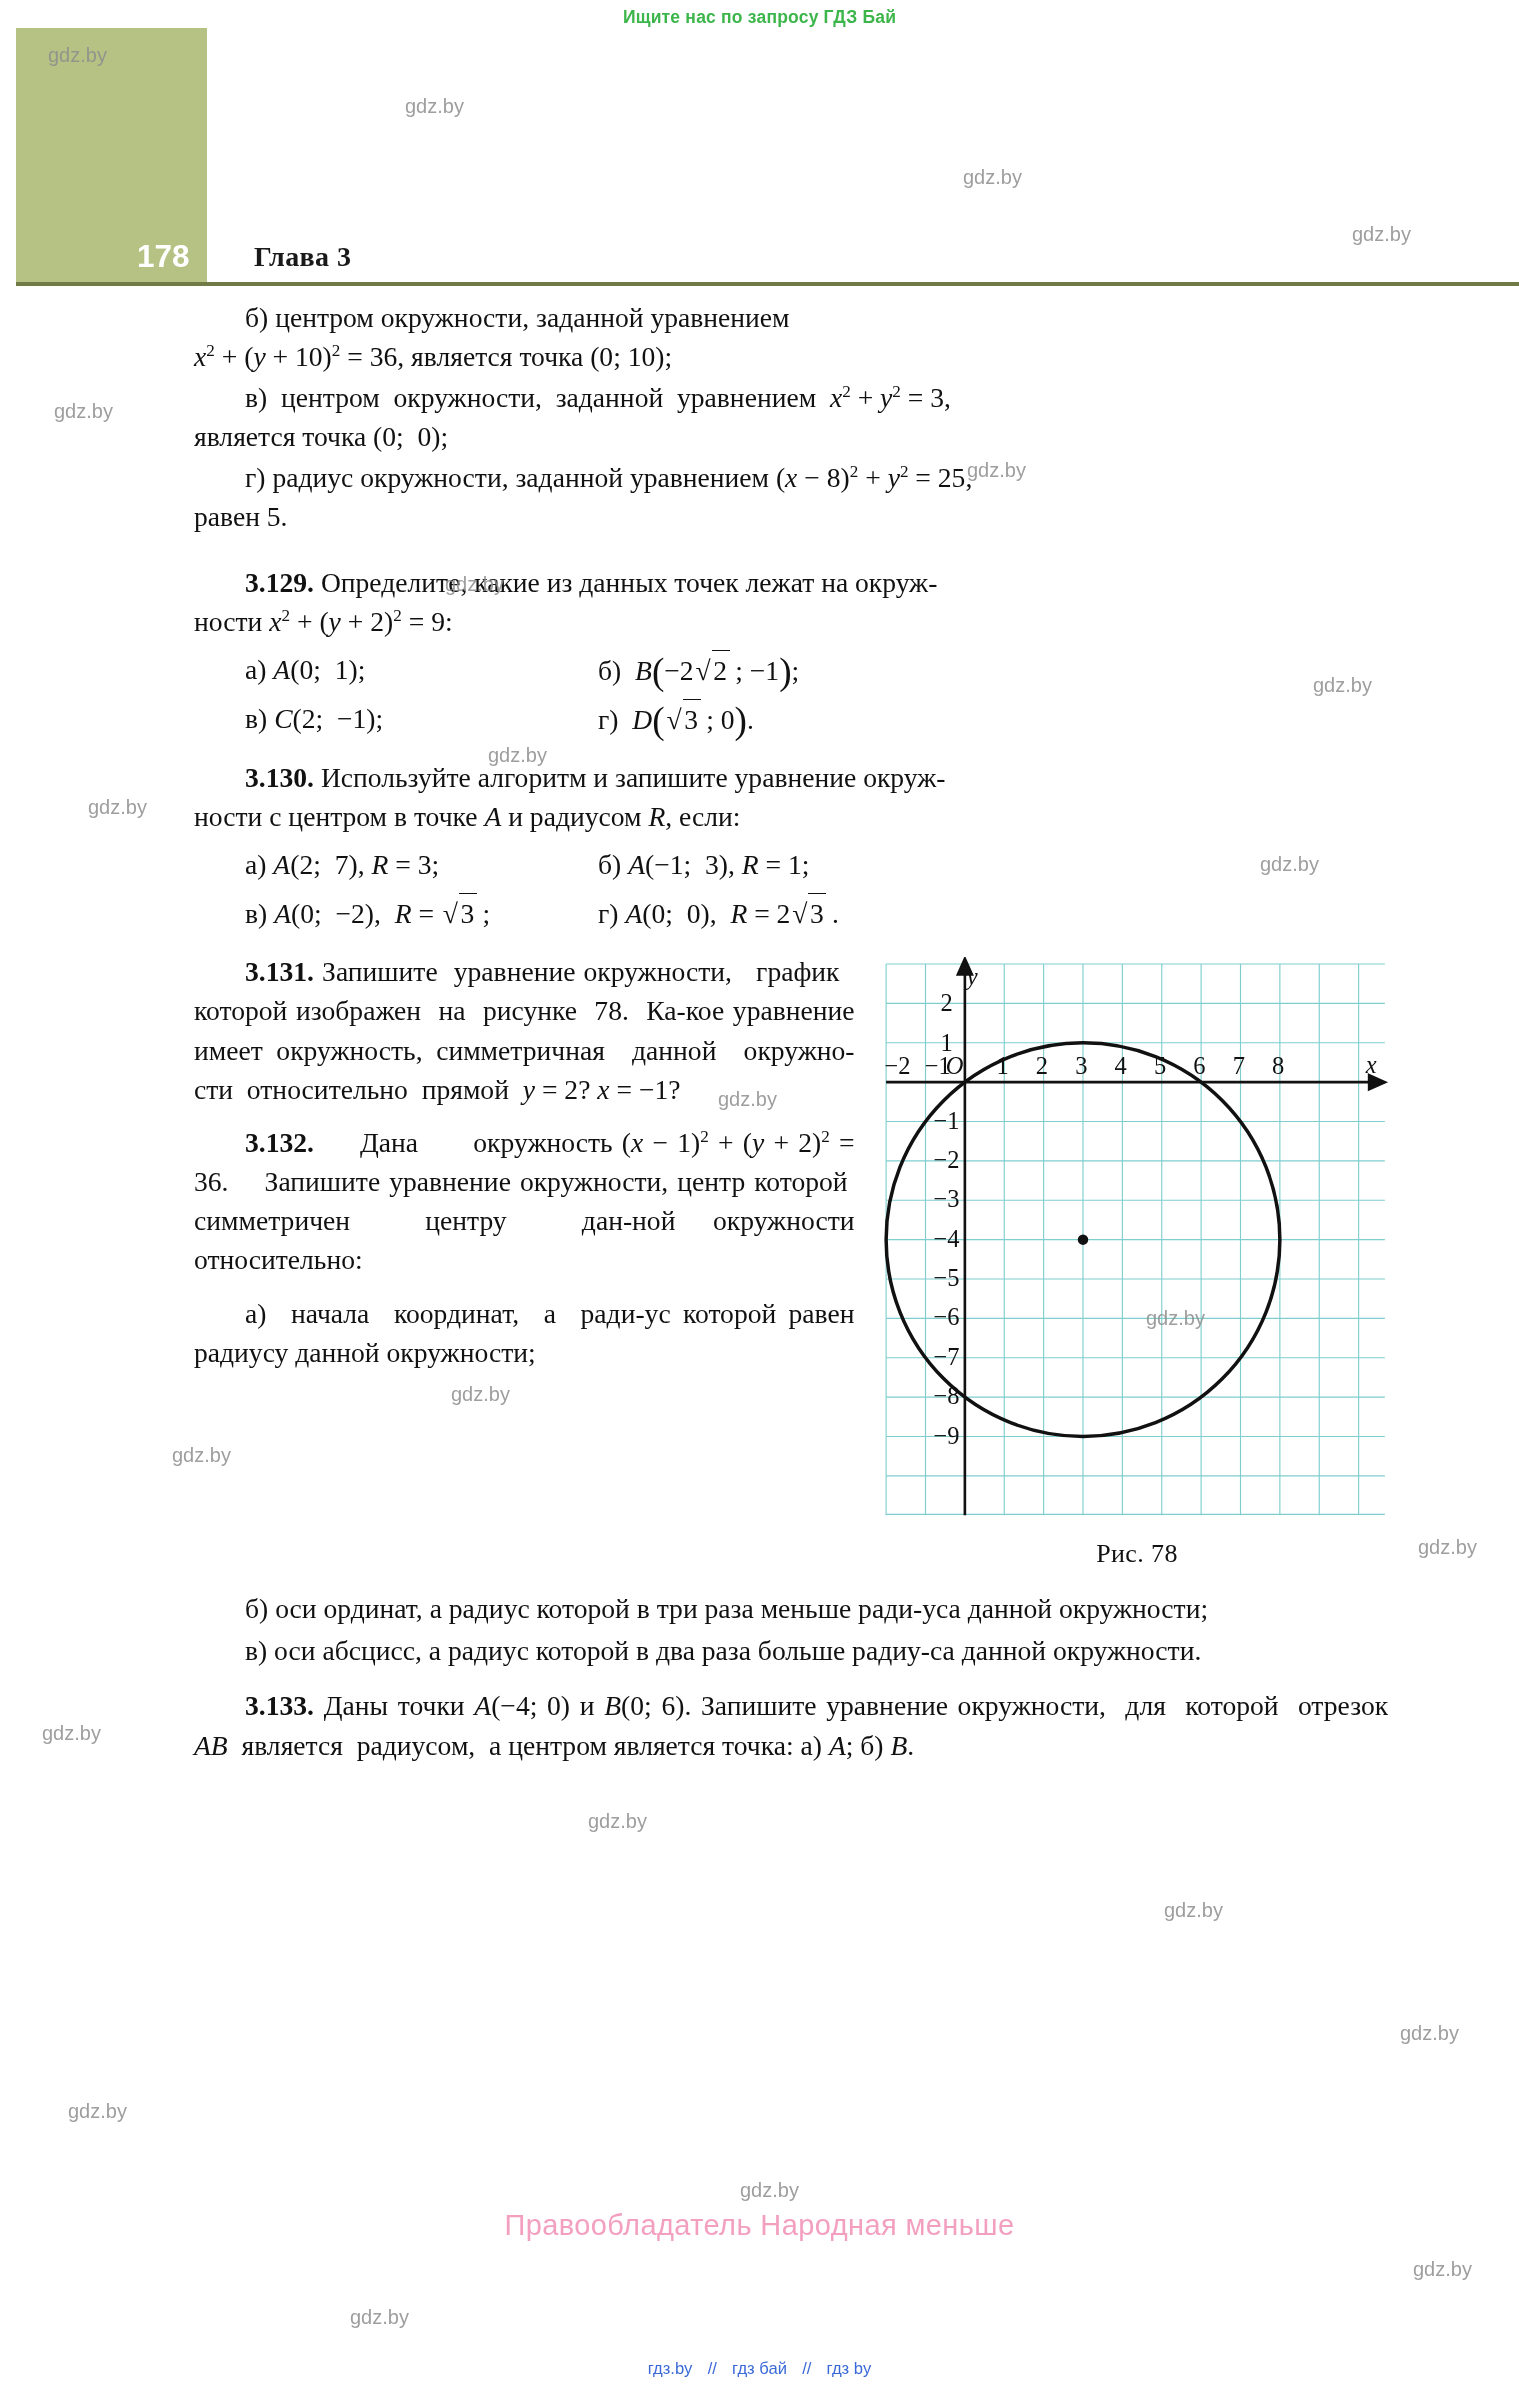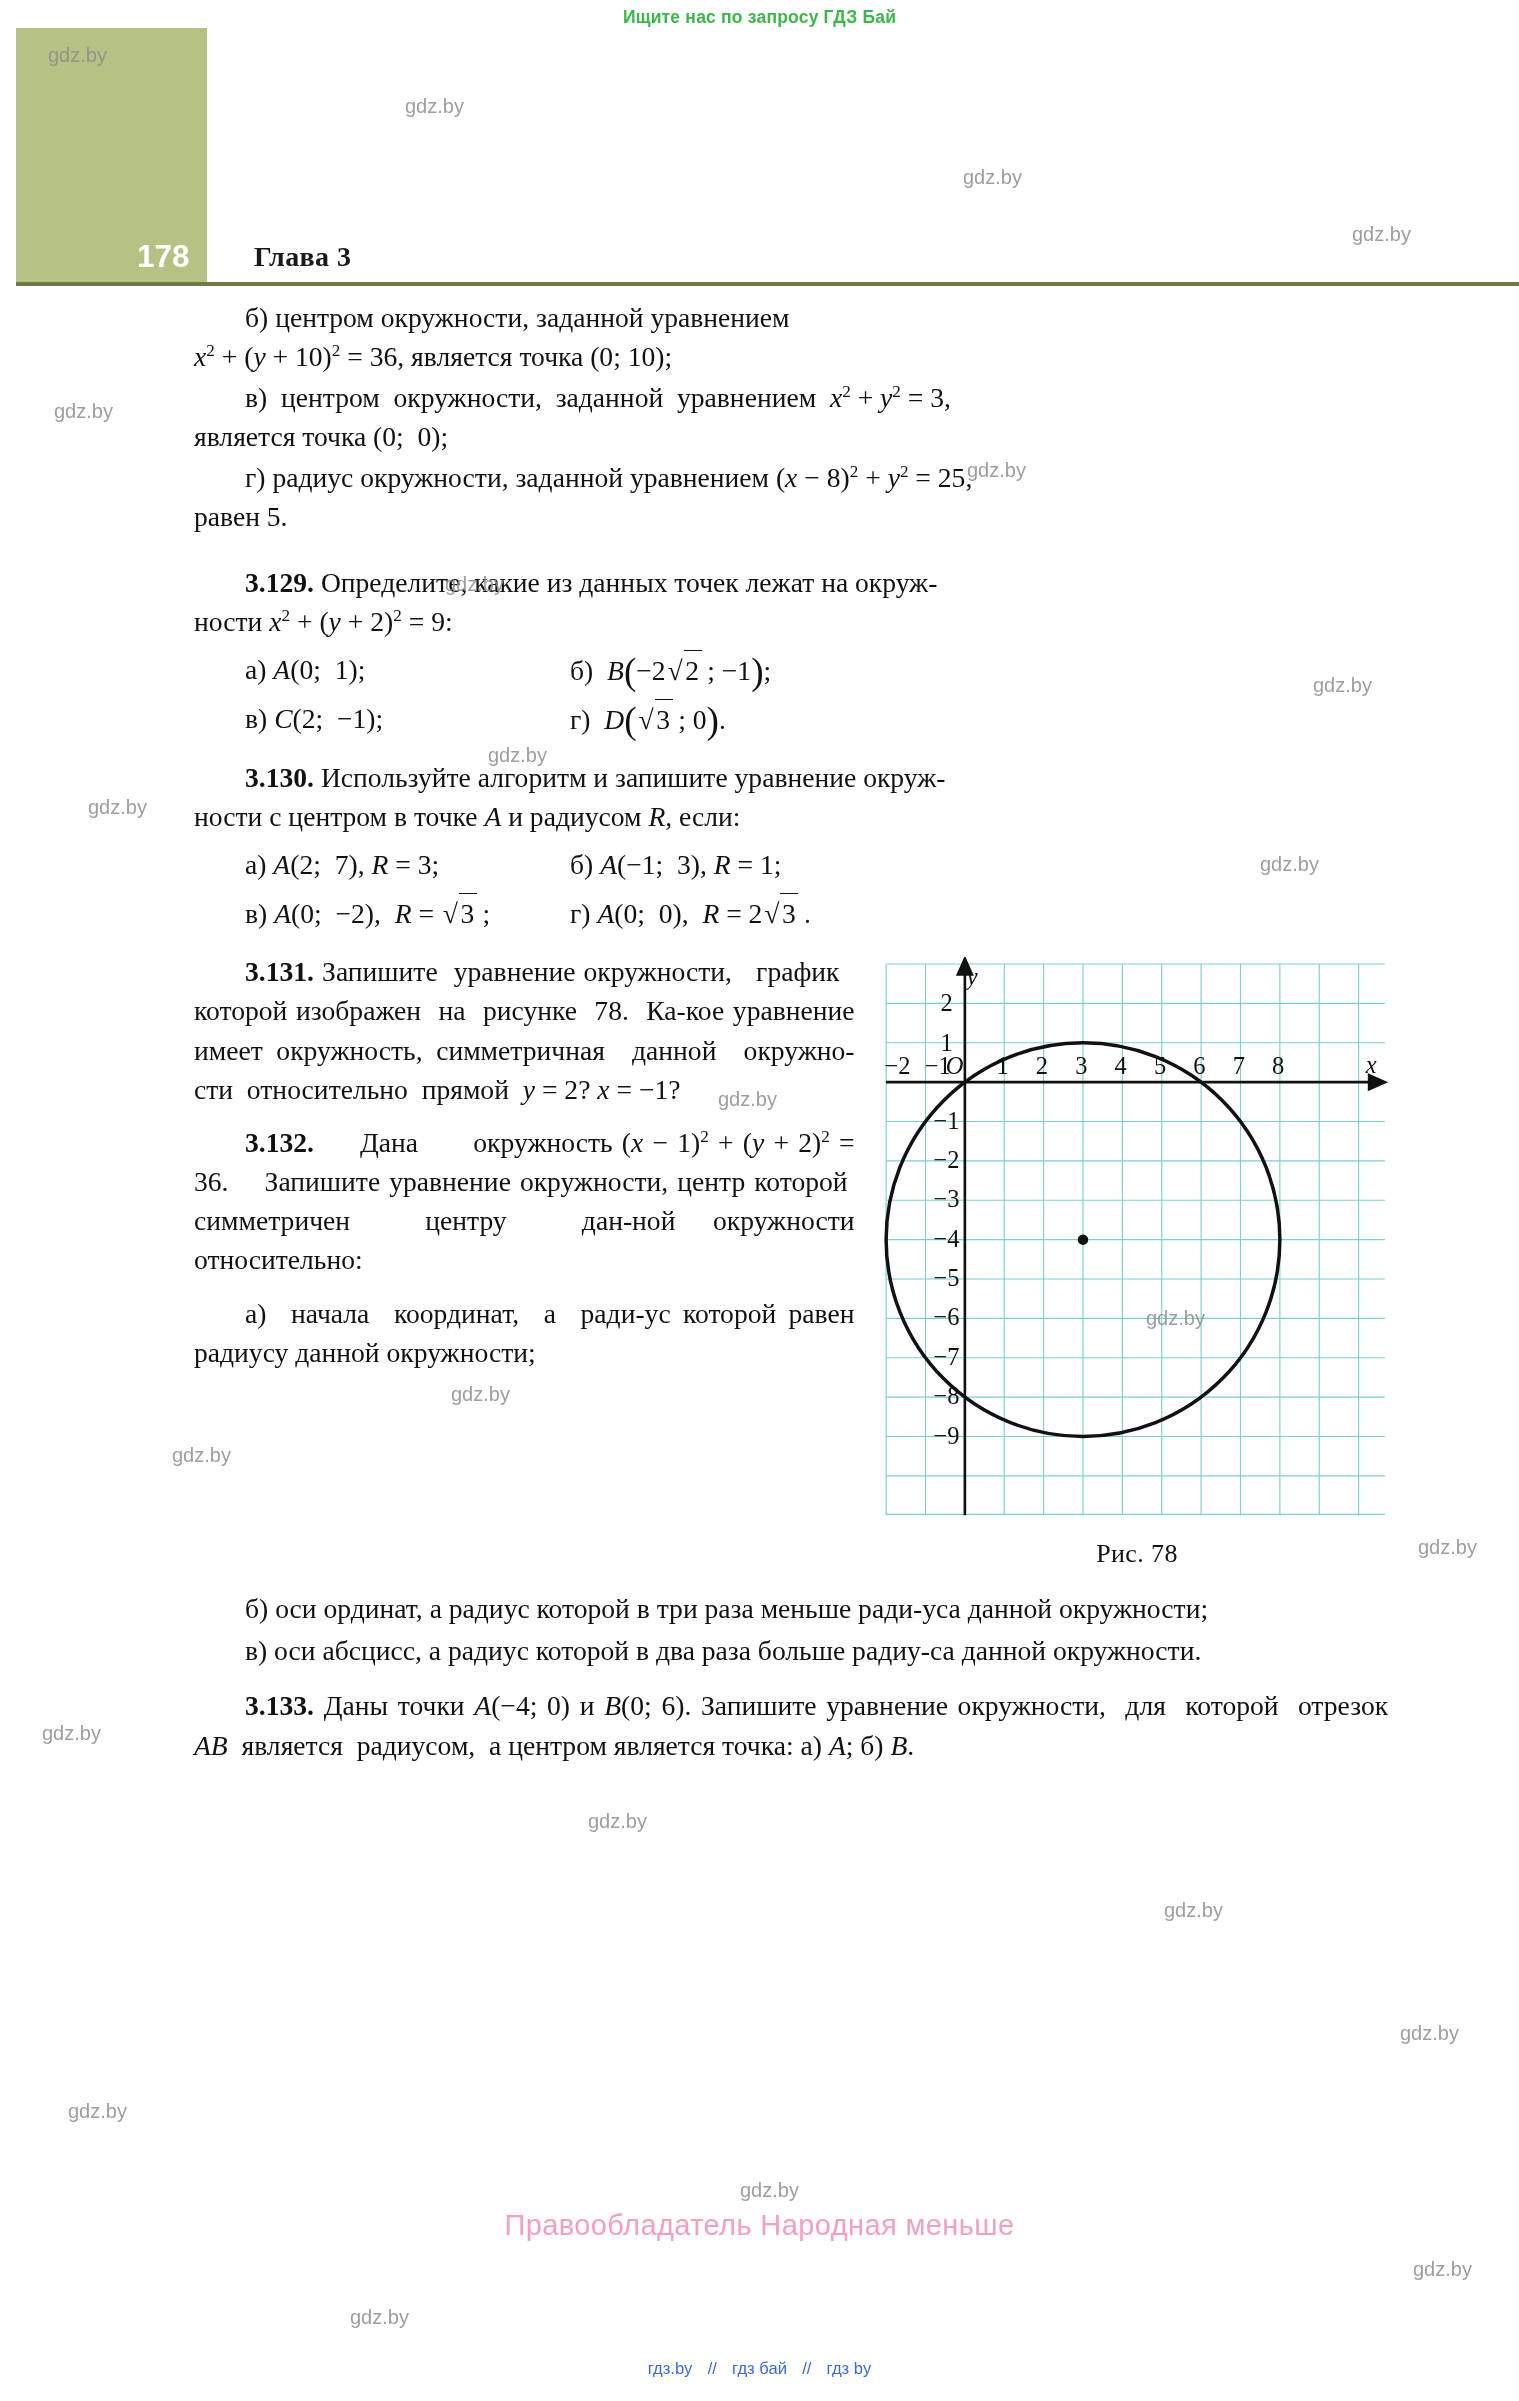--- a/index.html
+++ b/index.html
@@ -117,20 +117,21 @@
     font-size: 1.35em;
     line-height: 0.8;
     vertical-align: -0.12em;
     font-style: normal;
   }
 
   
   .row2 {
     display: flex;
     margin: 8.8px 0 3.5px 0;
+    gap: 28px;
   }
   .row2 > .c1 {
     width: 376px;
     padding-left: 51px;
     box-sizing: border-box;
   }
   .row2 > .c2 {
     flex: 1;
   }
 

